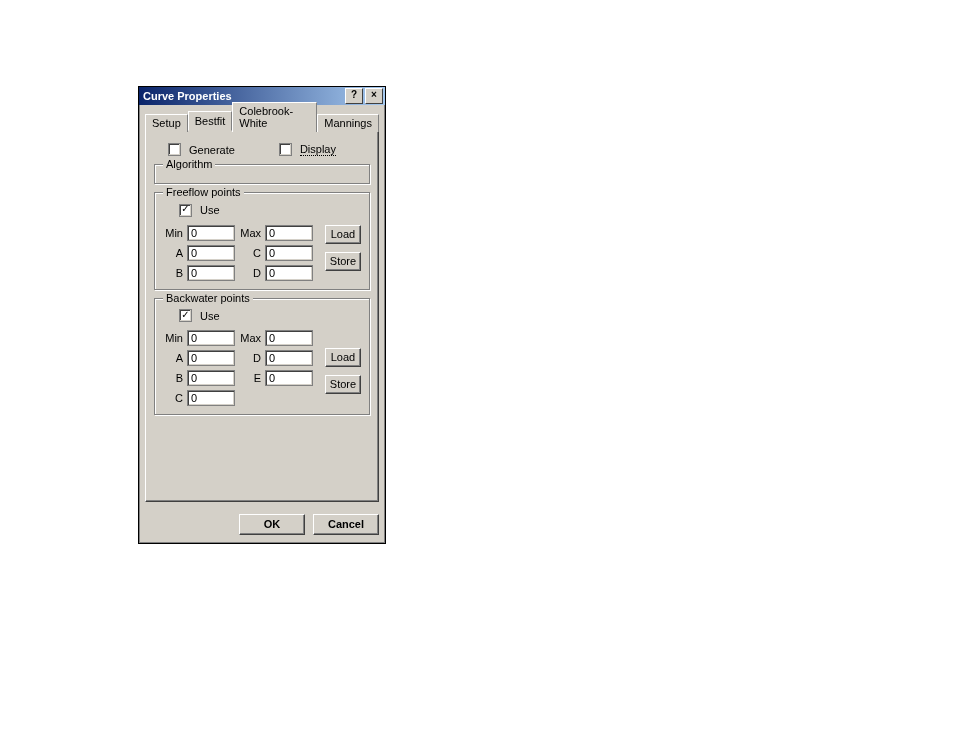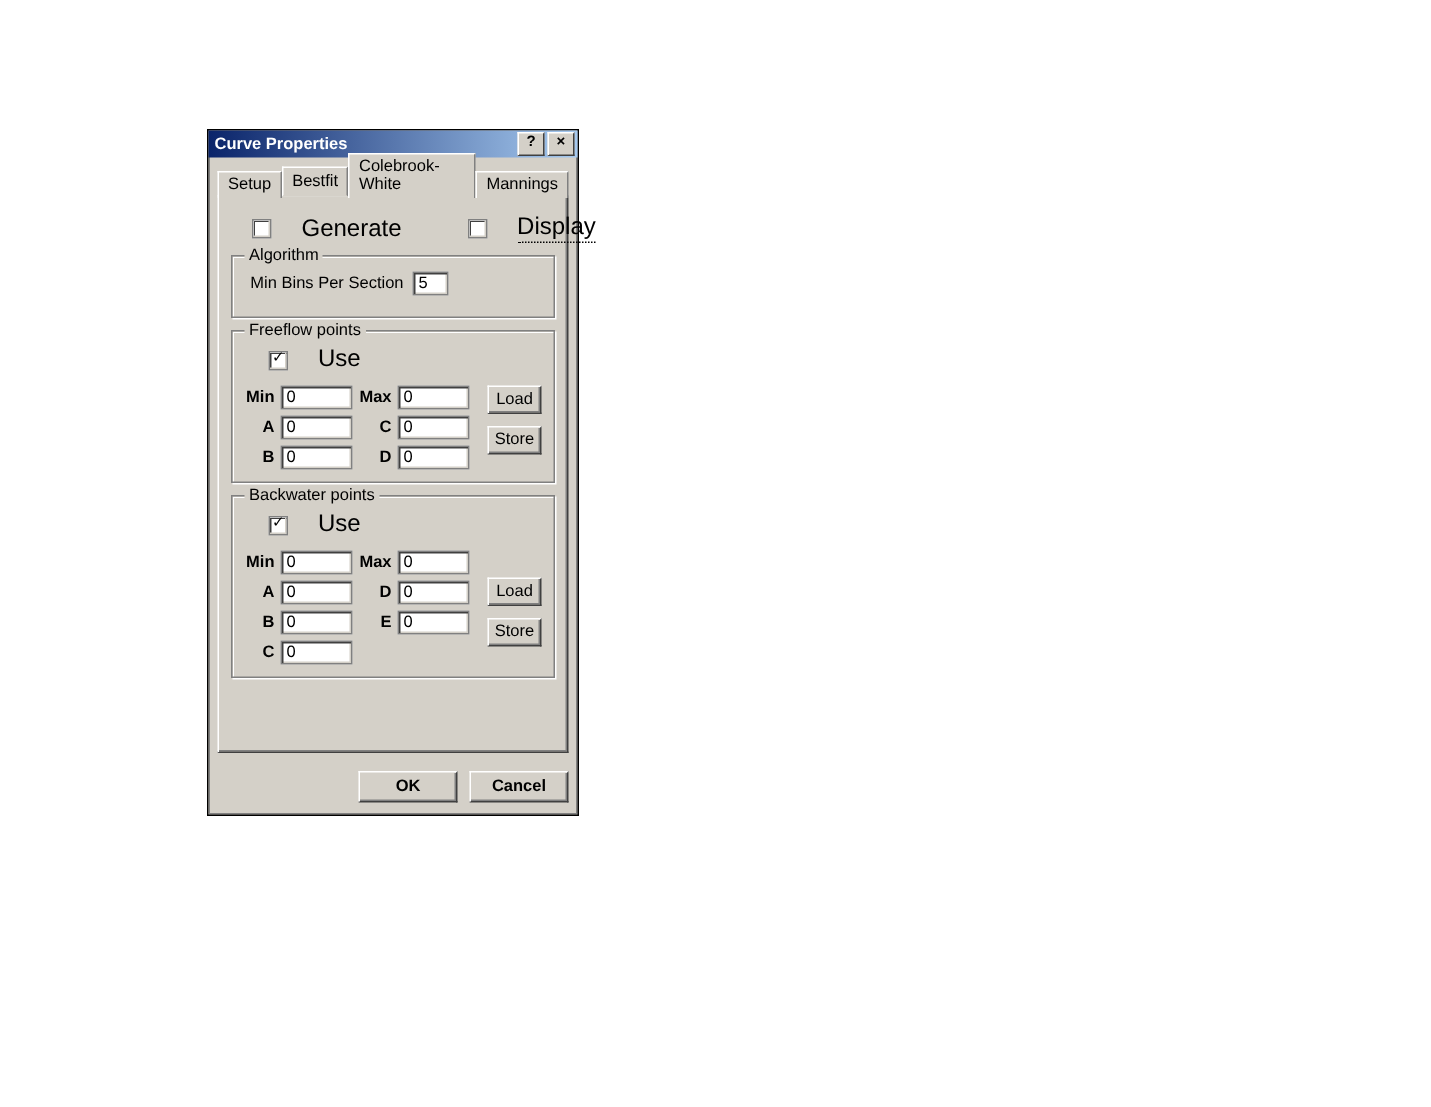--- a/index.html
+++ b/index.html
@@ -106,22 +106,22 @@
     top: -7px;
     left: 8px;
     background: #d4d0c8;
     padding: 0 3px;
     font-size: 11px;
   }
   
   .chk {
     display: inline-flex;
     align-items: center;
-    gap: 20px;
-    font-size: 16px;
+    gap: 8px;
+    font-size: 11px;
   }
   .chk .box {
     width: 13px;
     height: 13px;
     background: #fff;
     border: 1px solid #808080;
     box-shadow: inset -1px -1px 0 #d4d0c8, inset 1px 1px 0 #404040;
     box-sizing: border-box;
     display: inline-flex;
     align-items: center;
@@ -216,21 +216,21 @@
     display: flex;
     gap: 6px;
   }
   .ff-cols {
     display: grid;
     grid-template-columns: 20px 48px 22px 48px;
     row-gap: 4px;
     column-gap: 4px;
     align-items: center;
   }
-  .ff-cols .lblc { text-align: right; font-size: 11px; font-weight: bold; }
+  .ff-cols .lblc { text-align: right; font-size: 11px; }
   .ff-cols .txt { width: 48px; }
   .footer {
     display: flex;
     justify-content: flex-end;
     gap: 8px;
     padding: 6px 6px 8px 6px;
     font-weight: bold;
   }
   .arrow-down {
     width: 0; height: 0;
@@ -264,24 +264,20 @@
           <span>Generate</span>
         </span>
         <span class="chk">
           <span class="box"></span>
           <span class="label-dotted">Display</span>
         </span>
       </div>
 
       <div class="group">
         <span class="legend">Algorithm</span>
-        <div class="params-row">
-          <span class="plabel">Min Bins Per Section</span>
-          <span class="txt" style="width:24px">5</span>
-        </div>
       </div>
 
       <div class="group">
         <span class="legend">Freeflow points</span>
         <div style="margin:0 0 8px 16px">
           <span class="chk">
             <span class="box checked"></span>
             <span>Use</span>
           </span>
         </div>

